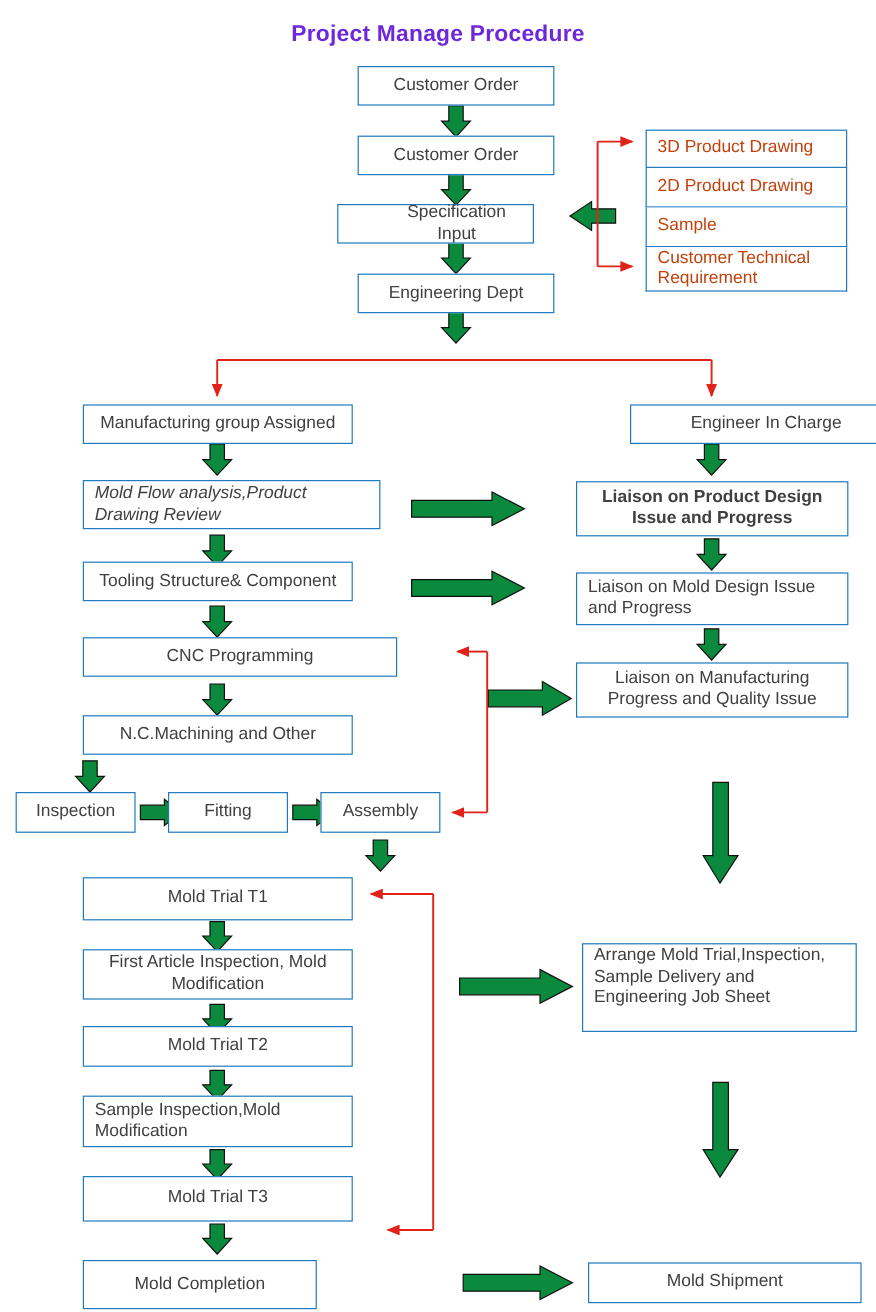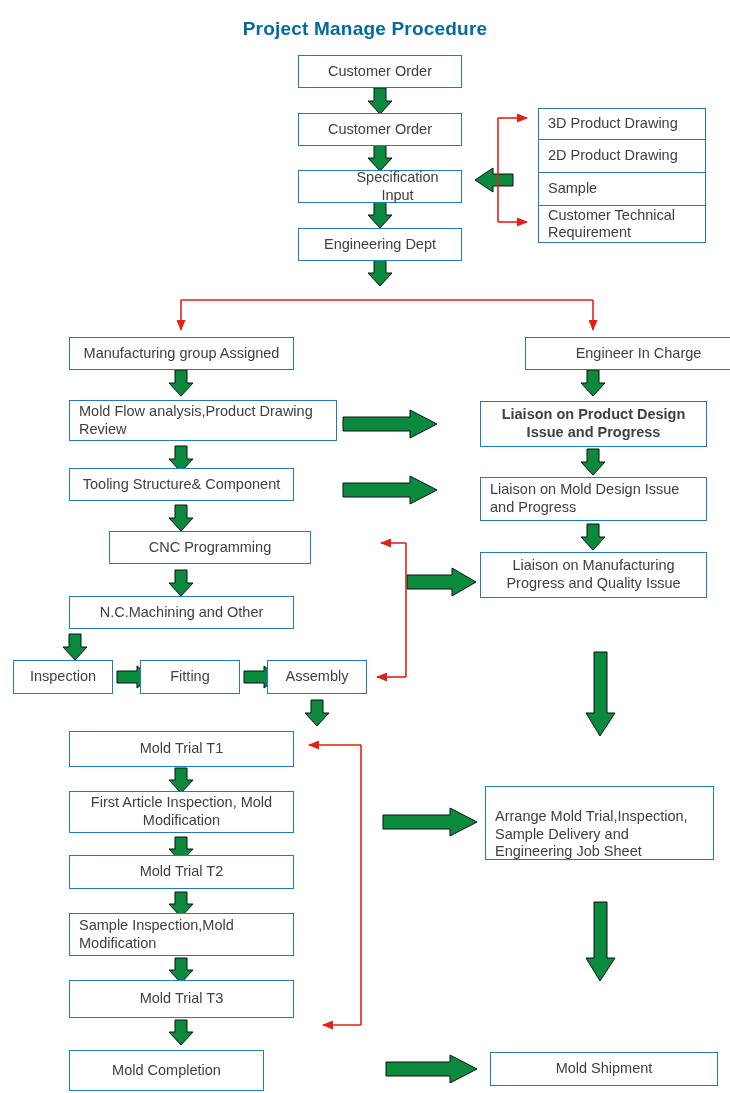--- a/index.html
+++ b/index.html
@@ -10,50 +10,50 @@
     position:relative;
     overflow:hidden;
     -webkit-font-smoothing:antialiased;
   }
   #canvas{position:absolute;left:0;top:0;width:730px;height:1093px;}
 
   .title{
     position:absolute;
     left:0;top:18px;width:730px;
     text-align:center;
-    color:#0369a1;
+    color:#6d28d9;
     font-size:19px;
     font-weight:bold;
     letter-spacing:.2px;
   }
 
   .box{
     position:absolute;
     box-sizing:border-box;
     border:1.4px solid #1f7ac0;
     background:#ffffff;
     color:#404040;
     font-size:14.5px;
     line-height:1.22;
     display:flex;
     align-items:center;
     justify-content:center;
     text-align:center;
     padding:2px 6px;
   }
   .box.left{justify-content:flex-start;text-align:left;padding-left:9px;}
-  .box.topleft{align-items:flex-start;justify-content:flex-start;text-align:left;padding-left:9px;padding-top:21px;}
+  .box.topleft{align-items:flex-start;justify-content:flex-start;text-align:left;padding-left:9px;padding-top:1px;}
 
   
   .stackbox{
     position:absolute;
     box-sizing:border-box;
     border:1.4px solid #1f7ac0;
     background:#fff;
-    color:#404040;
+    color:#c2410c;
     font-size:14.5px;
     line-height:1.2;
     display:flex;
     align-items:center;
     justify-content:flex-start;
     text-align:left;
     padding-left:9px;
   }
 
   svg.arrows{position:absolute;left:0;top:0;width:730px;height:1093px;pointer-events:none;}
@@ -134,39 +134,39 @@
       <path d="M361,1025 L361,745"></path>
       <path d="M361,1025 L323,1025" marker-end="url(#rArrow)"></path>
       <path d="M361,745 L309,745" marker-end="url(#rArrow)"></path>
     </g>
   </svg>
 
   <div class="box" style="left:298px;top:55px;width:164px;height:33px;">Customer Order</div>
 
   <div class="box" style="left:298px;top:113px;width:164px;height:33px;">Customer Order</div>
 
-  <div class="box" style="left:298px;top:170px;width:164px;height:33px;padding-left:41px;">Specification Input</div>
+  <div class="box" style="left:281px;top:170px;width:164px;height:33px;padding-left:41px;">Specification Input</div>
 
   <div class="box" style="left:298px;top:228px;width:164px;height:33px;">Engineering Dept</div>
 
   <div class="stackbox" style="left:538px;top:108px;width:168px;height:32px;">3D Product Drawing</div>
 
   <div class="stackbox" style="left:538px;top:140px;width:168px;height:33px;border-top:none;">2D Product Drawing</div>
 
   <div class="stackbox" style="left:538px;top:173px;width:168px;height:33px;border-top:none;">Sample</div>
 
   <div class="stackbox" style="left:538px;top:206px;width:168px;height:37px;border-top:none;">Customer Technical Requirement</div>
 
   <div class="box" style="left:69px;top:337px;width:225px;height:33px;">Manufacturing group Assigned</div>
 
-  <div class="box left" style="left:69px;top:400px;width:268px;height:41px;">Mold Flow analysis,Product Drawing Review</div>
+  <div class="box left" style="left:69px;top:400px;width:248px;height:41px;font-style:italic;">Mold Flow analysis,Product Drawing Review</div>
 
   <div class="box" style="left:69px;top:468px;width:225px;height:33px;">Tooling Structure&amp; Component</div>
 
-  <div class="box" style="left:69px;top:531px;width:202px;height:33px;margin-left:40px;">CNC Programming</div>
+  <div class="box" style="left:69px;top:531px;width:262px;height:33px;">CNC Programming</div>
 
   <div class="box" style="left:69px;top:596px;width:225px;height:33px;text-align:right;">N.C.Machining and Other</div>
 
   <div class="box" style="left:13px;top:660px;width:100px;height:34px;">Inspection</div>
 
   <div class="box" style="left:140px;top:660px;width:100px;height:34px;">Fitting</div>
 
   <div class="box" style="left:267px;top:660px;width:100px;height:34px;text-align:center;">Assembly</div>
 
   <div class="box" style="left:69px;top:731px;width:225px;height:36px;">Mold Trial T1</div>

